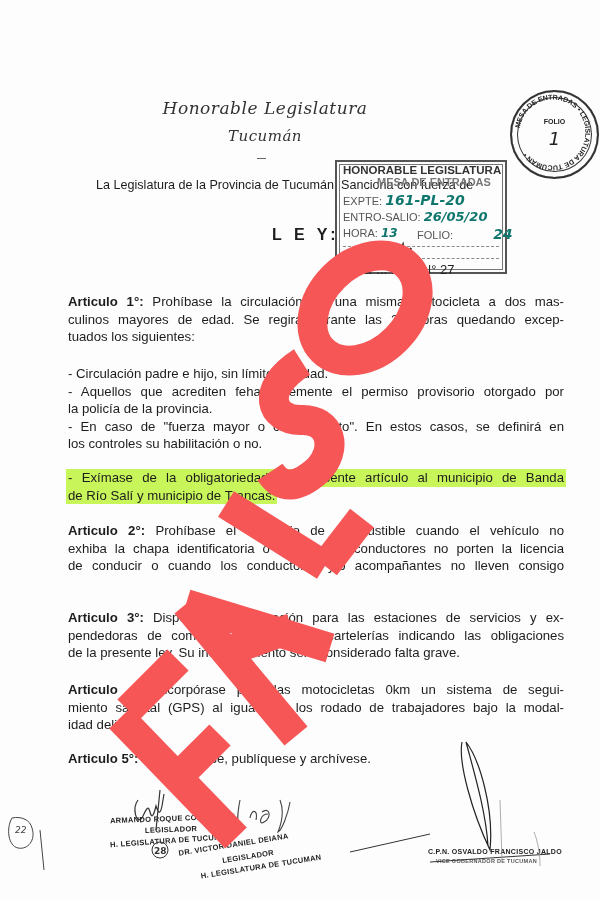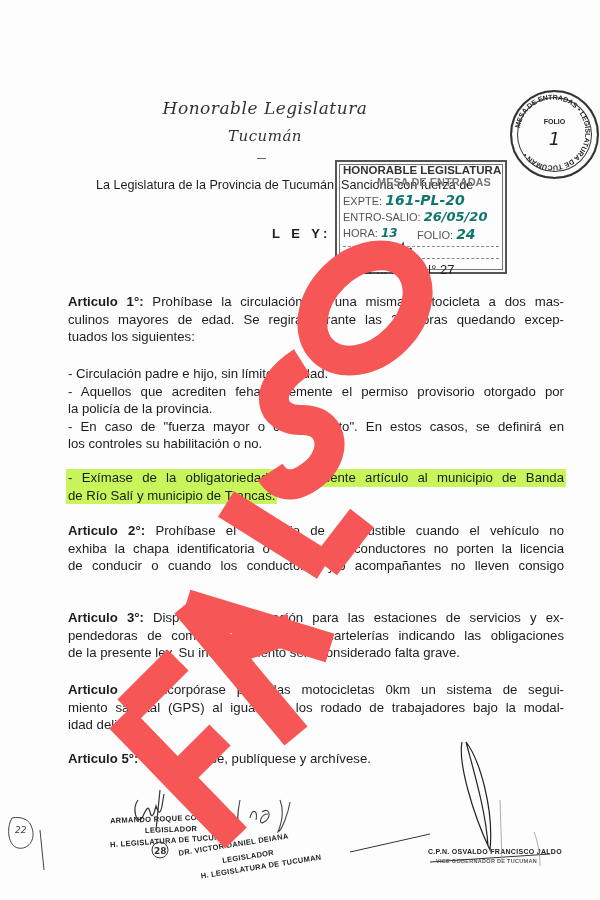--- a/index.html
+++ b/index.html
@@ -5,21 +5,21 @@
   html, body { margin:0; padding:0; }
   body { width:600px; height:900px; background:#fdfdfd; position:relative; overflow:hidden;
          font-family:"Liberation Sans", sans-serif; color:#1d1d1d; }
   .page { position:absolute; left:0; top:0; width:600px; height:900px; background:#fdfdfd; }
   .header-script { position:absolute; left:0; width:600px; text-align:center;
          font-family:"DejaVu Serif", serif; font-style:italic; color:#333; letter-spacing:0.5px; }
   #h1 { top:98px; left:-35px; font-size:17px; }
   #h2 { top:127px; left:-35px; font-size:15px; }
   .dash { position:absolute; left:257px; top:158px; width:9px; height:1px; background:#666; }
   .intro { position:absolute; left:96px; top:178px; font-size:12.6px; white-space:nowrap; }
-  .ley { position:absolute; left:272px; top:226px; font-size:13px; font-weight:bold; letter-spacing:4px; }
+  .ley { position:absolute; left:272px; top:226px; font-size:16px; font-weight:bold; letter-spacing:4px; }
   .para { position:absolute; left:68px; width:496px; font-size:13.2px; line-height:17.6px; text-align:justify; }
   .para b { font-weight:bold;margin-top:9px; }
   .line { display:block; white-space:nowrap; }
   .justify { text-align:justify; text-align-last:justify; }
   .hl { background:#c7f55a; }
   
   .stamp { position:absolute; left:335px; top:160px; width:168px; height:110px;
            border:2px solid #555; outline:1px solid #777; outline-offset:-5px; background:transparent; }
   .stamp div { position:absolute; font-size:11px; color:#555; white-space:nowrap; }
   .stamp .t1 { left:6px; top:2px; font-weight:bold; font-size:11.5px; color:#333; }
@@ -61,21 +61,21 @@
     <div class="t4">
       <span>ENTRO-SALIO:</span>
       <span class="hand" style="font-size:13px;">26/05/20</span>
     </div>
     <div class="t5">
       <span>HORA:</span>
       <span class="hand" style="font-size:12px;">13</span>
     </div>
     <div class="t6" style="top:64px;">
       <span>FOLIO:</span>
-      <span class="hand" style="font-size:14px;">24</span>
+      <span class="hand" style="font-size:14px;margin-left:37px;">24</span>
     </div>
     <span class="dotline" style="top:84px;"></span>
     <span class="dotline" style="top:96px;"></span>
   </div>
   <div class="stampline">...án a°... Na...  N° 27</div>
 
   <div class="folio">
     <svg width="85" height="85" viewBox="0 0 85 85" style="position:absolute;left:-2px;top:-2px;">
       <defs>
           <path id="ring" d="M42.5,42.5 m-33,0 a33,33 0 1,1 66,0 a33,33 0 1,1 -66,0"></path>

